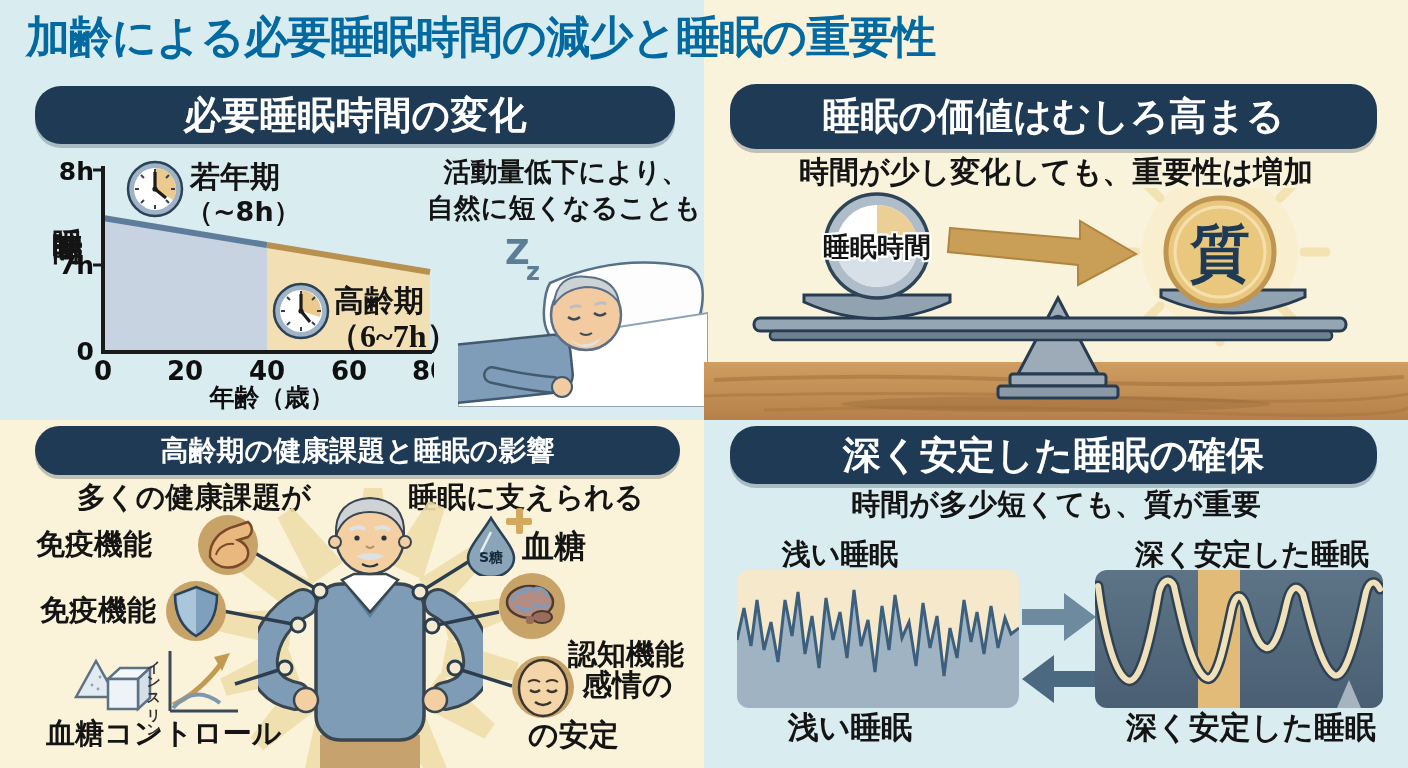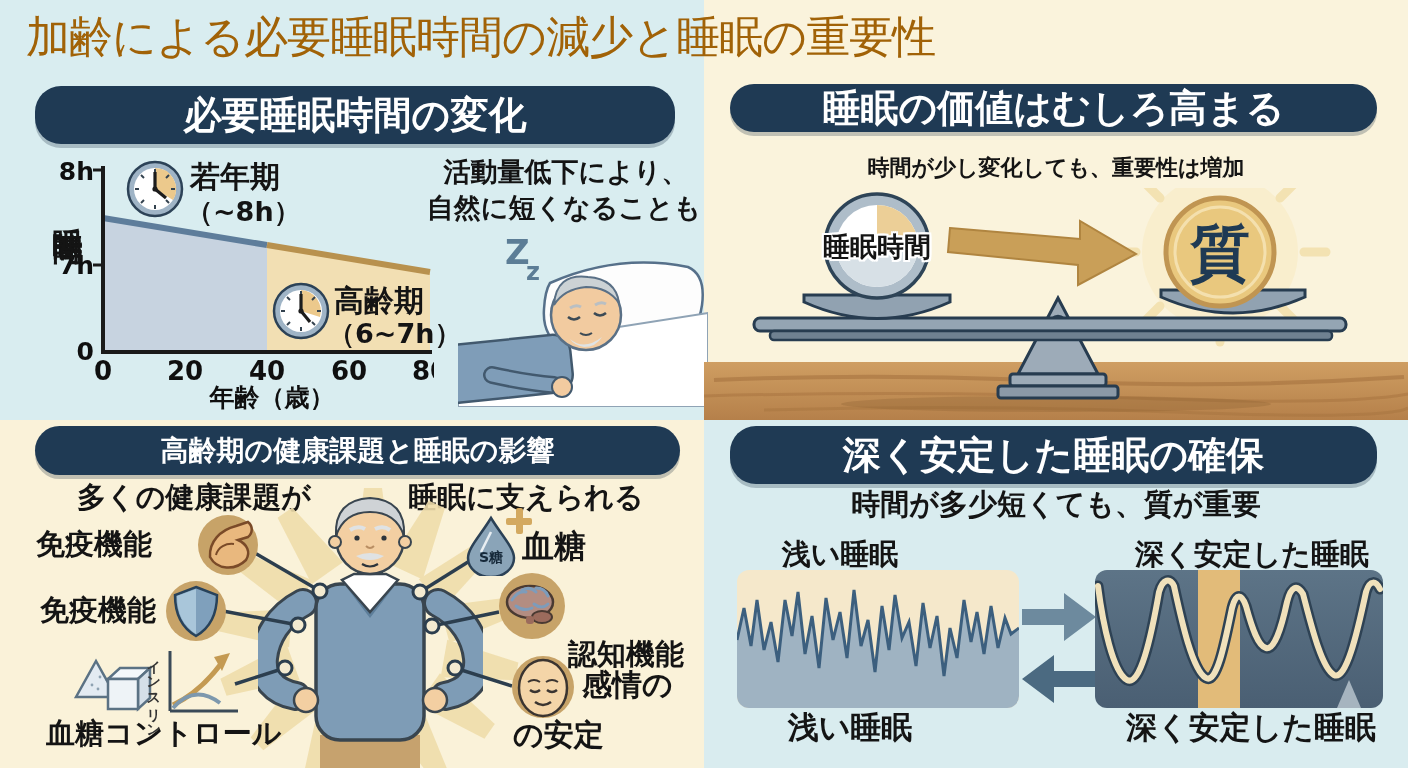--- a/index.html
+++ b/index.html
@@ -4,22 +4,22 @@
 <style>
   html,body{margin:0;padding:0;}
   body{width:1408px;height:768px;position:relative;overflow:hidden;
        font-family:"DejaVu Sans","Liberation Sans",sans-serif;}
   .abs{position:absolute;}
   .quad{position:absolute;width:704px;height:420px;}
   .q-tl{left:0;top:0;background:#d9edf0;}
   .q-tr{left:704px;top:0;background:#faf3dc;width:704px;}
   .q-bl{left:0;top:420px;height:348px;background:#faf2d9;}
   .q-br{left:704px;top:420px;width:704px;height:348px;background:#d9ecef;}
-  .page-title{left:26px;top:8px;width:1180px;font-size:44px;font-weight:400;
-       color:#a16207;letter-spacing:-1px;}
+  .page-title{left:26px;top:8px;width:1180px;font-size:44px;font-weight:700;
+       color:#0369a1;letter-spacing:-1px;}
   .hdr{background:#1f3a54;border-radius:26px;color:#ffffff;font-weight:900;
        display:flex;align-items:center;justify-content:center;font-size:38px;
        box-shadow:0 4px 0 rgba(20,40,60,.25);letter-spacing:0px;}
   .t{font-weight:900;color:#141414;line-height:1.15;text-align:right;}
   .ctr{text-align:center;}
   .vert{writing-mode:vertical-rl;text-orientation:upright;}
   .halo{text-shadow:-2px -2px 0 #fff,2px -2px 0 #fff,-2px 2px 0 #fff,2px 2px 0 #fff,
         0 -2px 0 #fff,0 2px 0 #fff,-2px 0 0 #fff,2px 0 0 #fff;}
   svg{display:block;}
   .zz{color:#5c7d96;font-weight:900;}
@@ -93,21 +93,21 @@
     <line x1="15" y1="15" x2="18" y2="18"></line>
       <line x1="40" y1="40" x2="43" y2="43"></line>
     <line x1="43" y1="15" x2="40" y2="18"></line>
       <line x1="18" y1="40" x2="15" y2="43"></line>
   </g>
   <line x1="29" y1="29" x2="29" y2="12" stroke="#1c1c1c" stroke-width="3.2"></line>
   <line x1="29" y1="29" x2="38" y2="40" stroke="#1c1c1c" stroke-width="3.2"></line>
   <circle cx="29" cy="29" r="2.6" fill="#1c1c1c"></circle>
 </svg>
 <div class="abs t" style="left:334px;top:284px;font-size:30px;">高齢期</div>
-<div class="abs t" style="left:328px;top:318px;font-size:27px;">（6~7h）</div>
+<div class="abs t" style="left:328px;top:318px;font-size:32px;font-family:Liberation Serif, serif;">（6~7h）</div>
 
 <div class="abs t ctr" style="left:426px;top:156px;width:280px;font-size:27px;">活動量低下により、</div>
 <div class="abs t ctr" style="left:418px;top:192px;width:292px;font-size:27px;">自然に短くなることも</div>
 
 <div class="abs zz" style="left:505px;top:232px;font-size:34px;">Z</div>
 <div class="abs zz" style="left:526px;top:258px;font-size:24px;">z</div>
 
 <svg class="abs" style="left:458px;top:235px;" width="250" height="172" viewBox="0 0 250 172">
   <path d="M92,48 Q160,18 230,32 Q248,40 244,70 Q240,98 222,108 Q150,128 106,114 Q84,102 86,74 Q87,56 92,48 Z" fill="#fdfdfd" stroke="#56708a" stroke-width="2.5"></path>
   <path d="M0,128 Q70,104 135,96 L250,78 L250,172 L0,172 Z" fill="#ffffff" stroke="#8fa3b5" stroke-width="2"></path>
@@ -120,22 +120,22 @@
   <circle cx="128" cy="80" r="35" fill="#f2cba0" stroke="#5a7086" stroke-width="2.5"></circle>
   <path d="M96,70 Q98,38 130,42 Q158,44 161,68 Q150,52 128,52 Q106,54 96,70 Z" fill="#ccd2d5" stroke="#5a7086" stroke-width="2"></path>
   <path d="M110,82 q6,5 12,0" stroke="#3c4a55" stroke-width="2.5" fill="none"></path>
   <path d="M136,78 q6,5 12,0" stroke="#3c4a55" stroke-width="2.5" fill="none"></path>
   <path d="M112,73 q6,-4 11,-1" stroke="#b9bfc3" stroke-width="3" fill="none"></path>
   <path d="M137,70 q6,-4 11,-1" stroke="#b9bfc3" stroke-width="3" fill="none"></path>
   <path d="M112,104 Q126,116 144,102 Q138,112 126,112 Q116,110 112,104 Z" fill="#dfe3e4"></path>
   <path d="M122,98 q6,4 12,0" stroke="#3c4a55" stroke-width="2" fill="none"></path>
 </svg>
 
-<div class="abs hdr" style="left:730px;top:84px;width:647px;height:48px;">睡眠の価値はむしろ高まる</div>
-<div class="abs t ctr" style="left:712px;top:155px;width:688px;font-size:22px;">時間が少し変化しても、重要性は増加</div>
+<div class="abs hdr" style="left:730px;top:84px;width:647px;height:65px;">睡眠の価値はむしろ高まる</div>
+<div class="abs t ctr" style="left:712px;top:155px;width:688px;font-size:30px;">時間が少し変化しても、重要性は増加</div>
 
 <svg class="abs" style="left:704px;top:188px;" width="704" height="232" viewBox="0 0 704 232">
   <defs>
     <linearGradient id="wood" x1="0" y1="0" x2="0" y2="1">
       <stop offset="0" stop-color="#cf9e62"></stop>
         <stop offset="1" stop-color="#b5804a"></stop>
     </linearGradient>
   </defs>
 
   <circle cx="516" cy="64" r="78" fill="#f9eecd"></circle>
@@ -306,21 +306,21 @@
 <svg class="abs" style="left:510px;top:652px;" width="66" height="70" viewBox="0 0 66 70">
   <circle cx="33" cy="35" r="31" fill="#c7a368"></circle>
   <ellipse cx="33" cy="36" rx="24" ry="28" fill="#f4d5a8" stroke="#3a3430" stroke-width="2.5"></ellipse>
   <path d="M18,30 q6,-4 12,0" stroke="#3a3430" stroke-width="2" fill="none"></path>
   <path d="M36,30 q6,-4 12,0" stroke="#3a3430" stroke-width="2" fill="none"></path>
   <path d="M20,38 q5,4 10,0" stroke="#3a3430" stroke-width="2.5" fill="none"></path>
   <path d="M37,38 q5,4 10,0" stroke="#3a3430" stroke-width="2.5" fill="none"></path>
   <path d="M25,50 q8,6 16,0" stroke="#3a3430" stroke-width="2.5" fill="none"></path>
 </svg>
 <div class="abs t" style="left:582px;top:668px;font-size:30px;">感情の</div>
-<div class="abs t" style="left:513px;top:718px;font-size:30px;">の安定</div>
+<div class="abs t" style="left:528px;top:718px;font-size:30px;">の安定</div>
 
 <div class="abs hdr" style="left:730px;top:426px;width:647px;height:58px;">深く安定した睡眠の確保</div>
 <div class="abs t ctr" style="left:712px;top:488px;width:688px;font-size:29px;">時間が多少短くても、質が重要</div>
 
 <div class="abs t ctr" style="left:770px;top:538px;width:140px;font-size:29px;">浅い睡眠</div>
 <div class="abs t ctr" style="left:1118px;top:538px;width:268px;font-size:29px;">深く安定した睡眠</div>
 
 <svg class="abs" style="left:737px;top:570px;" width="282" height="138" viewBox="0 0 282 138">
   <defs>
       <clipPath id="lwp">

